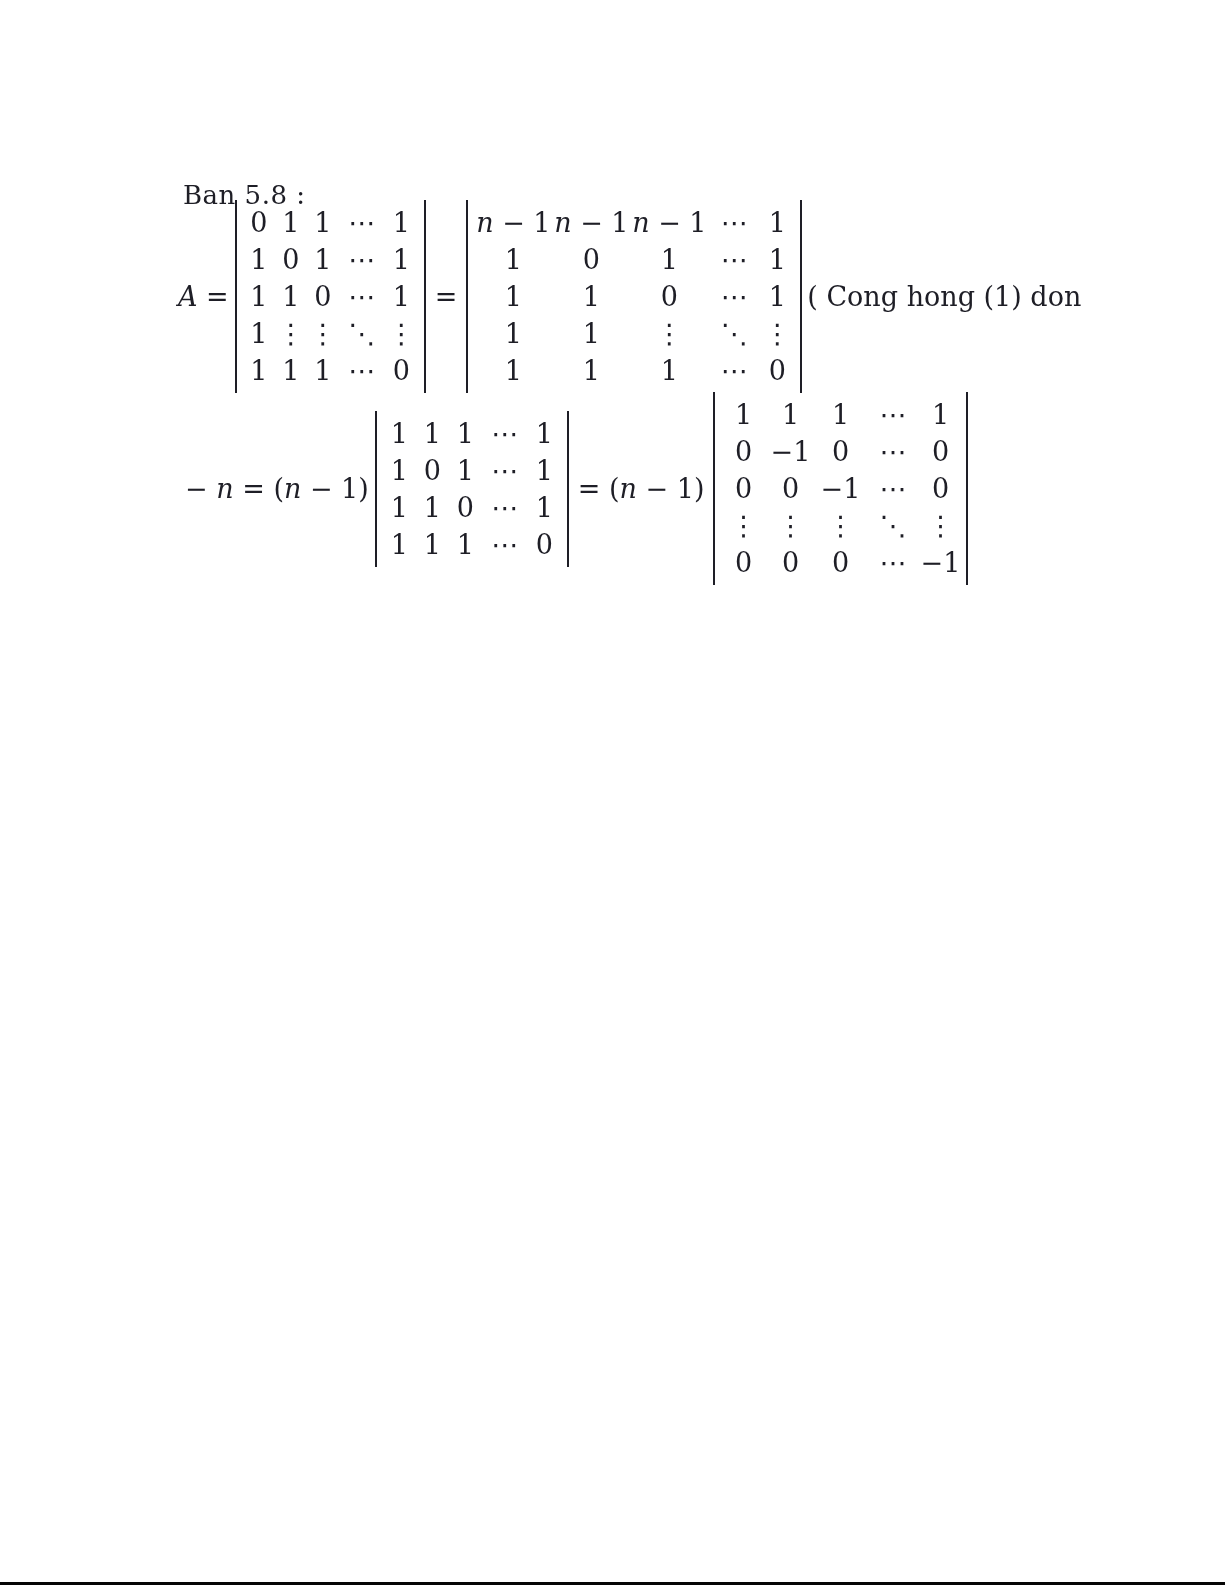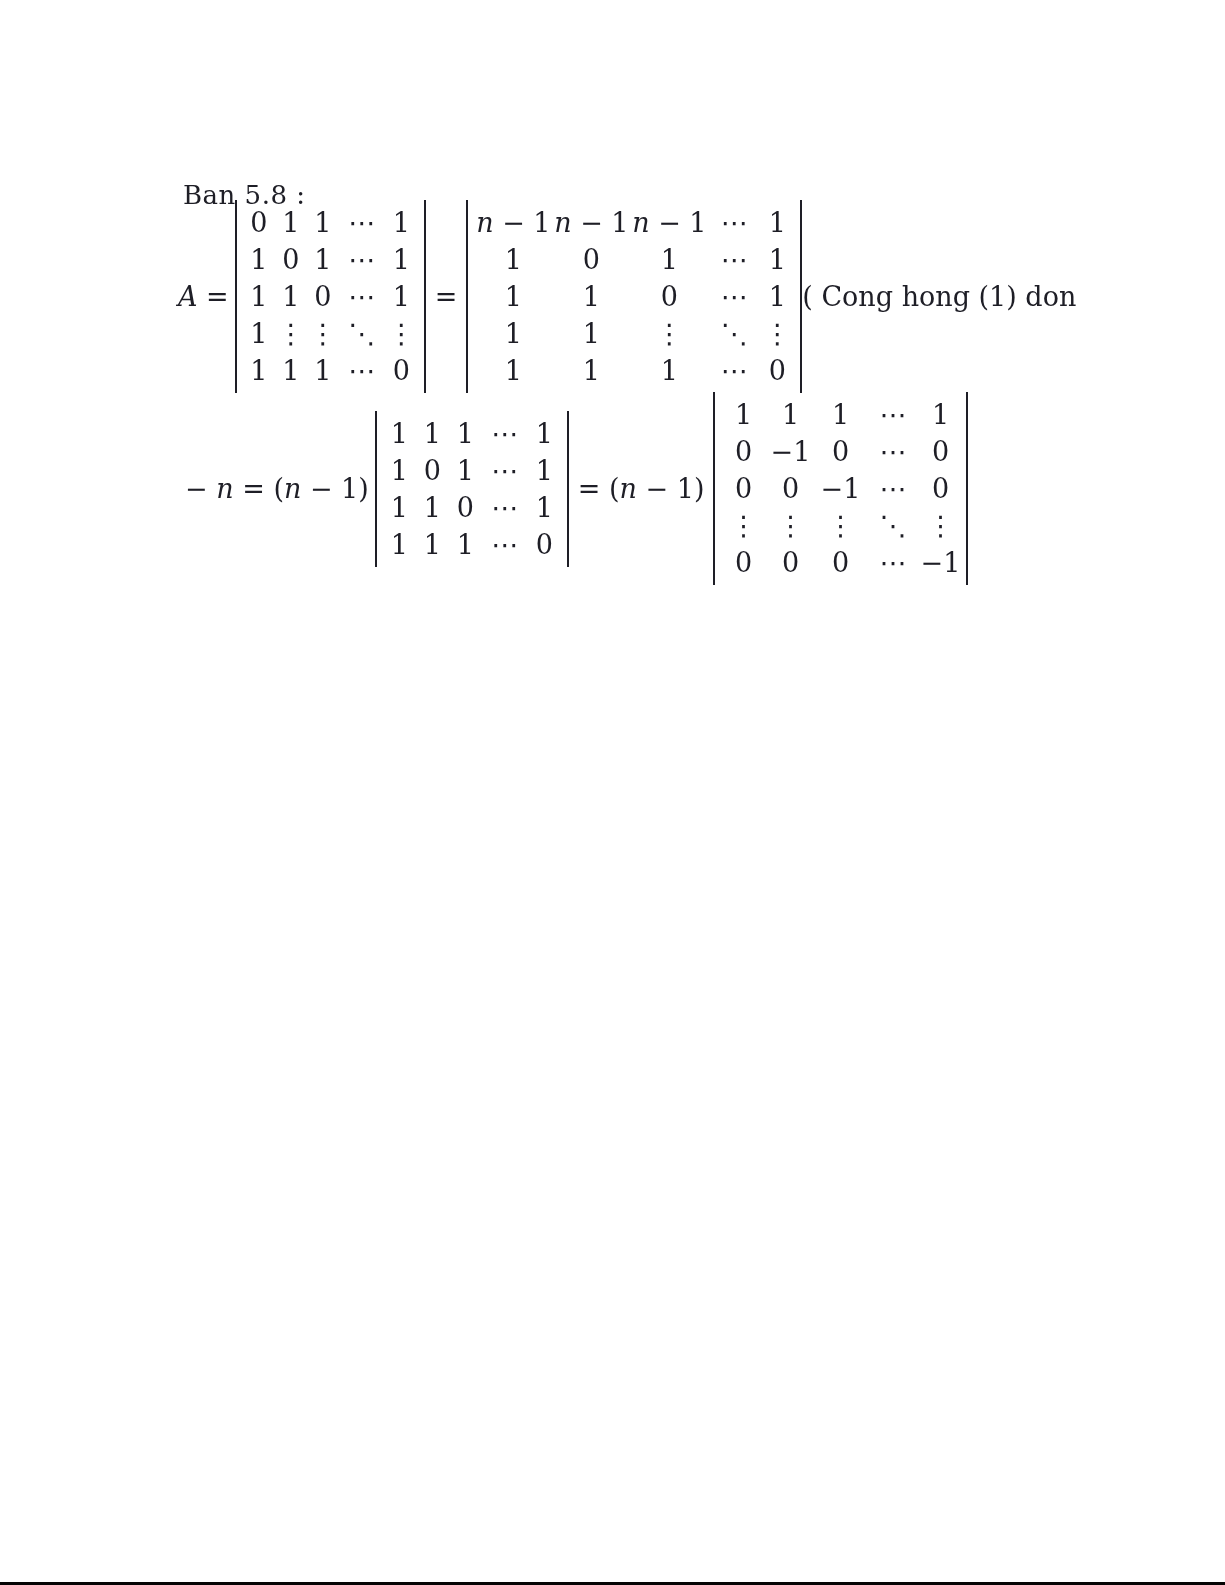--- a/index.html
+++ b/index.html
@@ -46,20 +46,21 @@
   .mcell {
     text-align: center;
     line-height: 37px;
     height: 37px;
   }
   .det-a    { grid-template-columns: 32px 32px 32px 46px 33px; }
   .det-wide { grid-template-columns: 78px 78px 78px 52px 34px; }
   .det-b    { grid-template-columns: 33px 33px 33px 46px 33px; }
   .det-c    { grid-template-columns: 44px 50px 50px 55px 40px; }
   .note {
+    margin-left: 5px;
     font-size: 27px;
     line-height: 33px;
   }
   .note .nl2 { padding-left: 7px; }
   .bottom-rule {
     position: absolute;
     left: 0;
     bottom: 0;
     width: 100%;
     height: 3px;

